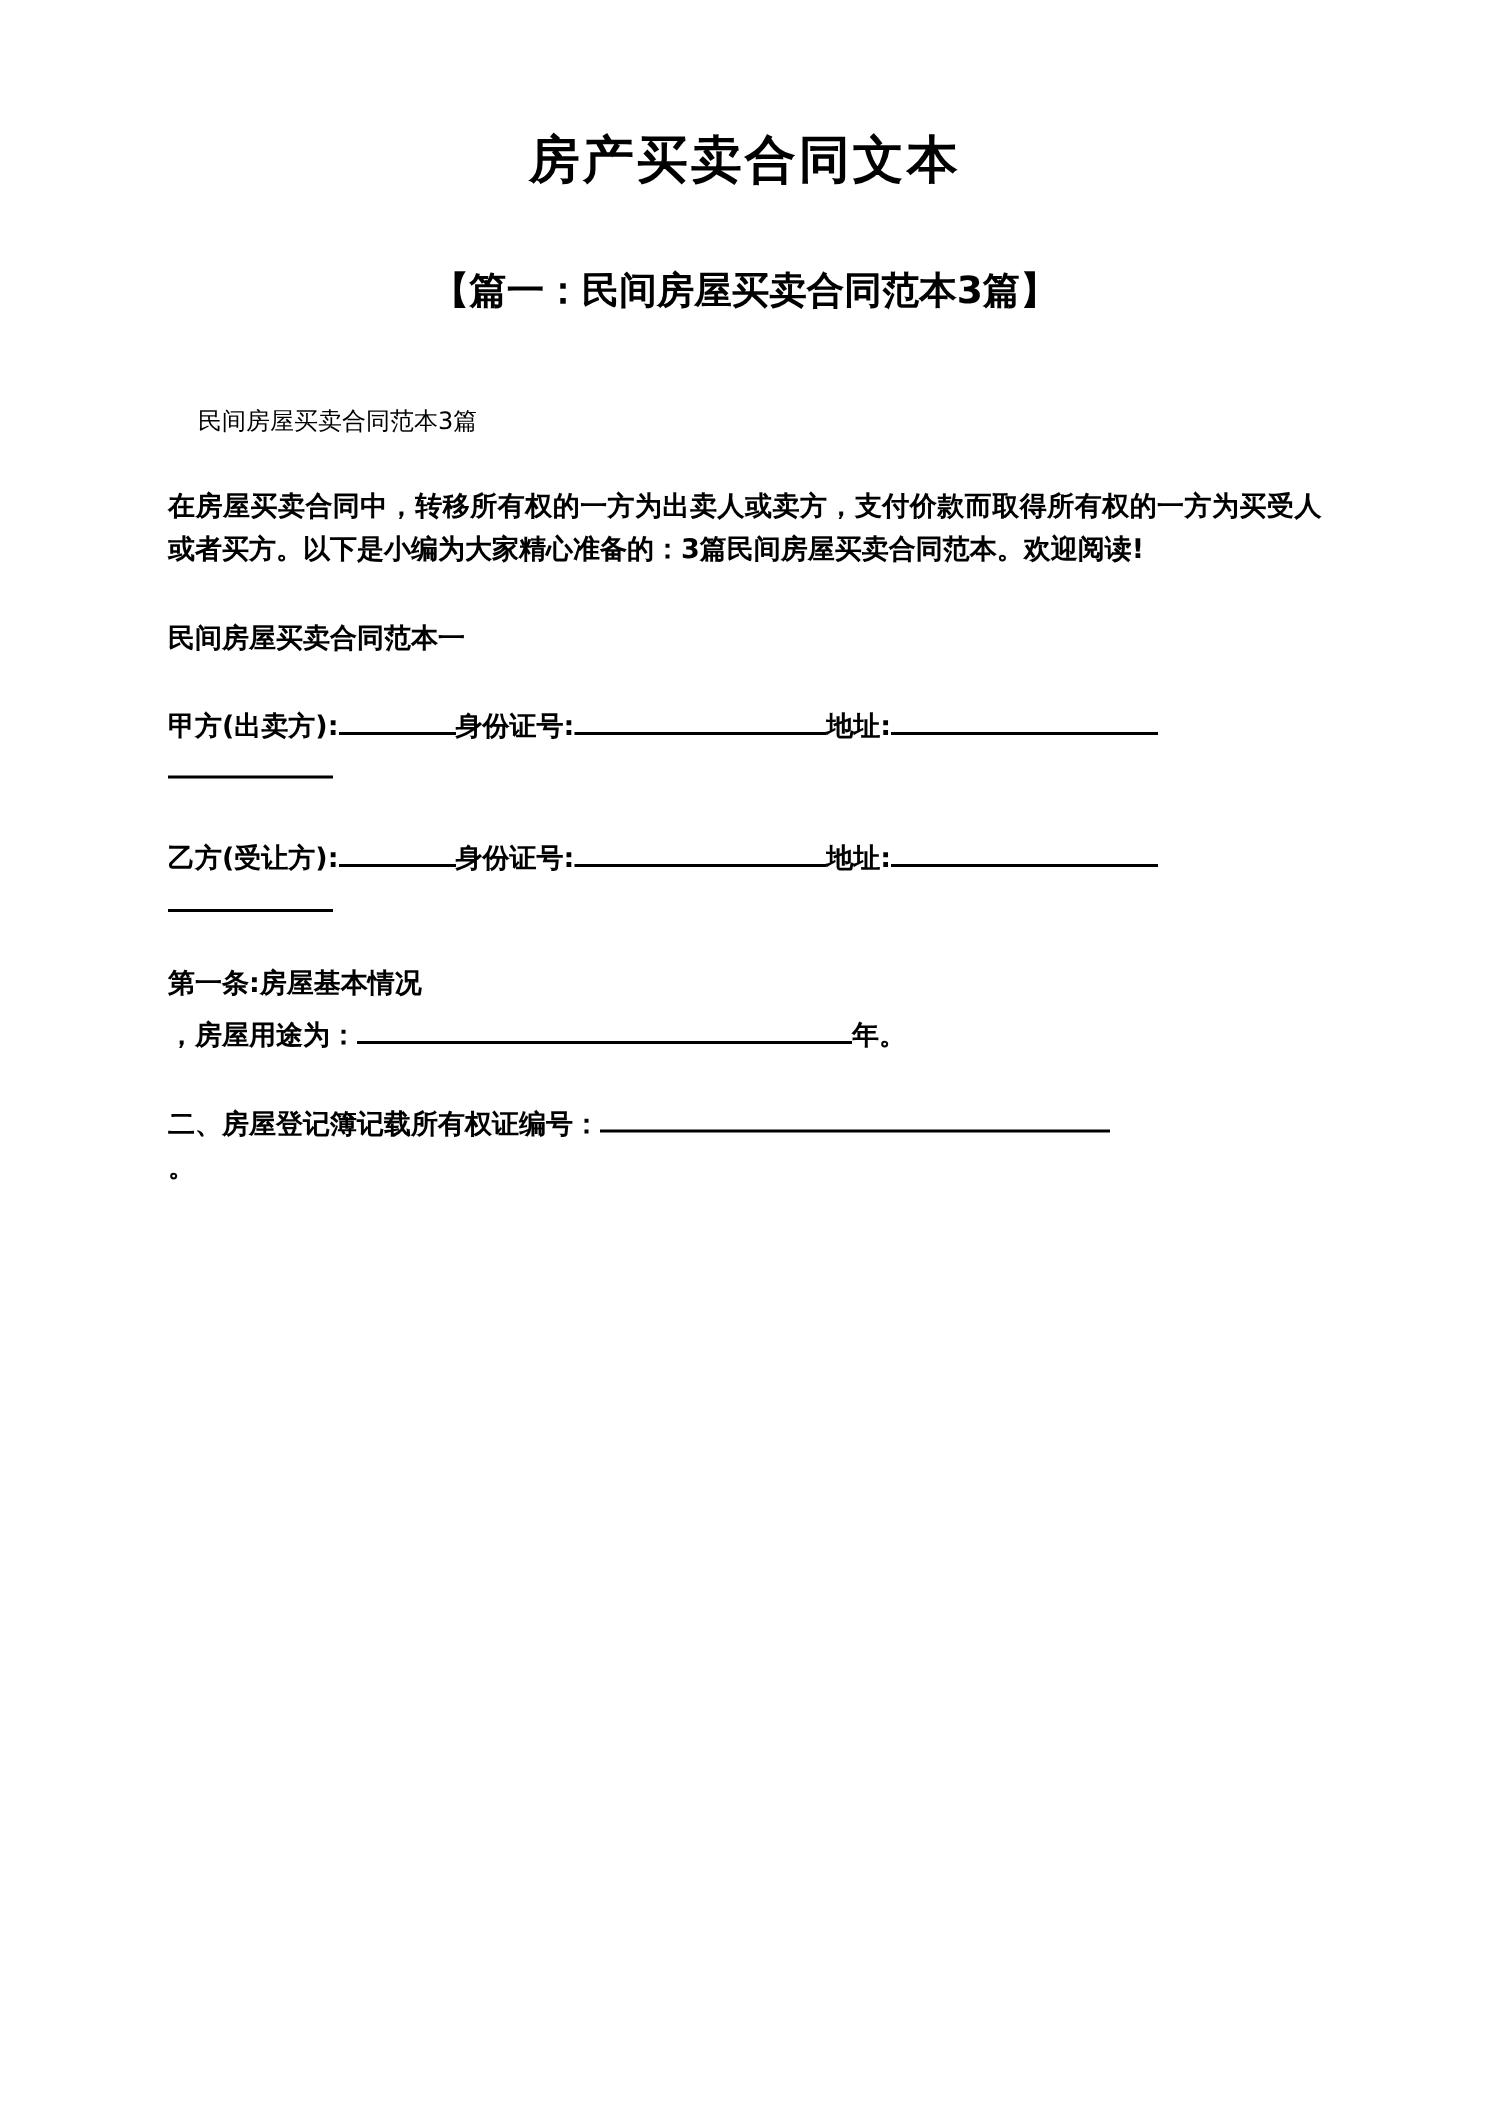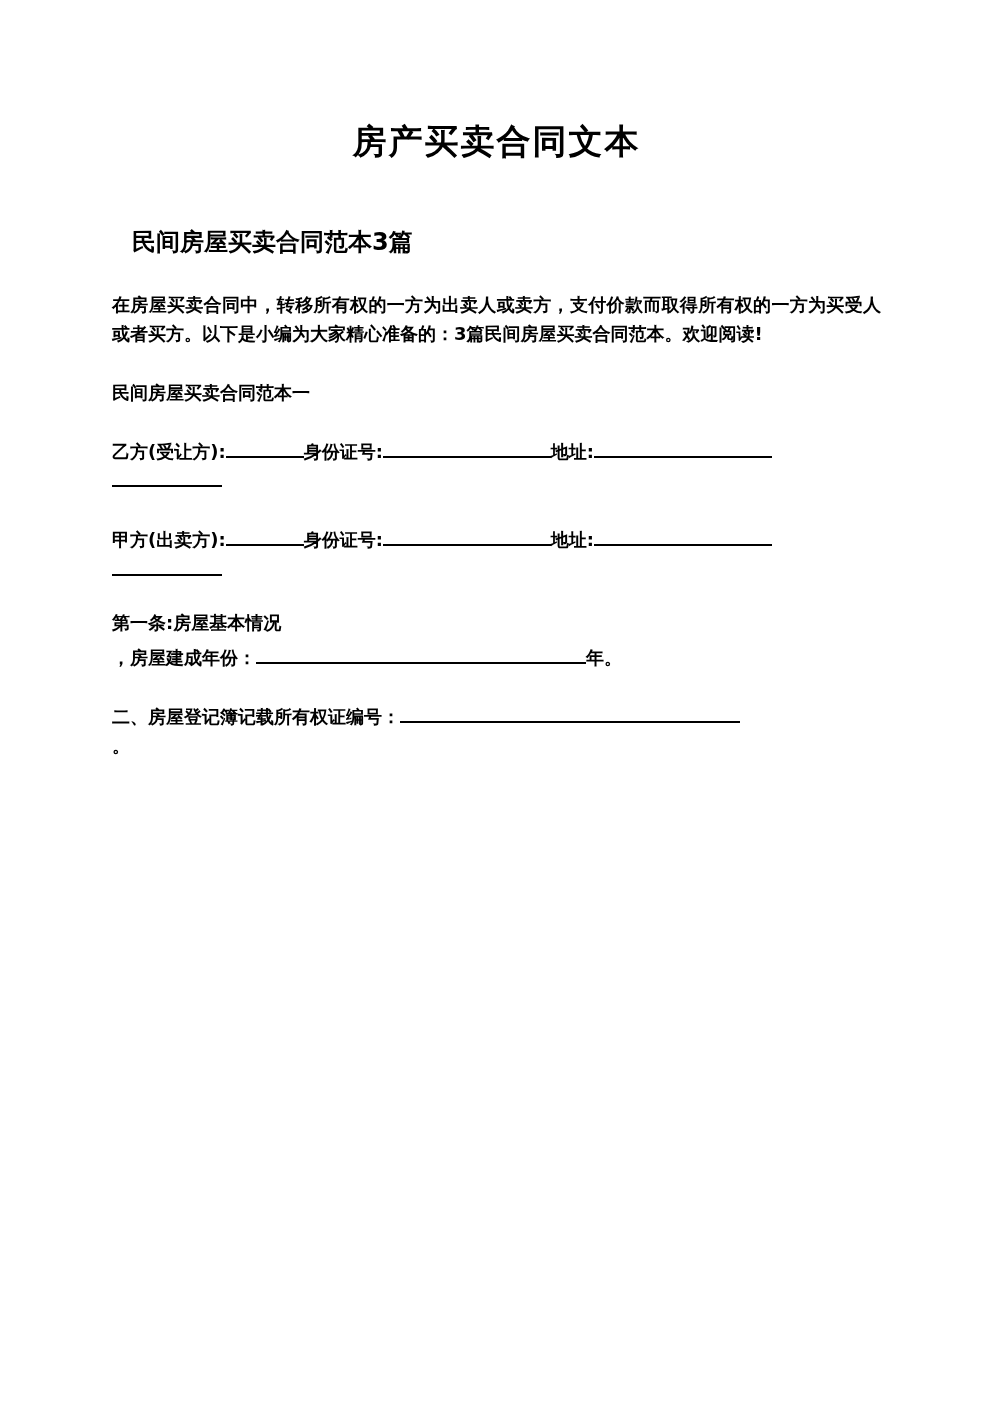--- a/index.html
+++ b/index.html
@@ -12,40 +12,40 @@
     height: 1404px;
     font-family: "DejaVu Sans", "Liberation Sans", sans-serif;
     color: #000000;
     position: relative;
     overflow: hidden;
   }
   .page {
     box-sizing: border-box;
     width: 993px;
     height: 1404px;
-    padding: 100px 112px 60px 112px;
+    padding: 66px 112px 60px 112px;
   }
   .doc-title {
     font-size: 34px;
     font-weight: bold;
     text-align: center;
     letter-spacing: 2px;
     margin: 18px 0 0 0;
     line-height: 1.4;
   }
   .doc-subtitle {
     font-size: 25px;
     font-weight: bold;
     text-align: center;
     margin: 44px 0 0 0;
     line-height: 1.4;
   }
   .section-head {
-    font-size: 24px;
-    font-weight: bold;
+    font-size: 16px;
+    font-weight: normal;
     margin: 58px 0 0 20px;
     line-height: 1.5;
   }
   p.body {
     font-size: 18px;
     font-weight: bold;
     line-height: 1.62;
     margin: 30px 0 0 0;
     text-align: justify;
     text-justify: inter-ideograph;
@@ -67,40 +67,41 @@
   .f-long { width: 330px; }
   .f-long2 { width: 340px; }
 </style>
 </head>
 <body>
 
 <div class="page">
 
   <h1 class="doc-title">房产买卖合同文本</h1>
 
+  <h2 class="doc-subtitle">【篇一：民间房屋买卖合同范本3篇】</h2>
 
   <div class="section-head">民间房屋买卖合同范本3篇</div>
 
   <p class="body">在房屋买卖合同中，转移所有权的一方为出卖人或卖方，支付价款而取得所有权的一方为买受人或者买方。以下是小编为大家精心准备的：3篇民间房屋买卖合同范本。欢迎阅读!</p>
 
   <p class="body indent">民间房屋买卖合同范本一</p>
 
   <p class="body">
-    <span>乙方(受让方):</span><span class="fill f-short"></span><span>身份证号:</span><span class="fill f-mid"></span><span>地址:</span><span class="fill f-mid2"></span><br><span class="fill f-tail"></span>
+    <span>甲方(出卖方):</span><span class="fill f-short"></span><span>身份证号:</span><span class="fill f-mid"></span><span>地址:</span><span class="fill f-mid2"></span><br><span class="fill f-tail"></span>
   </p>
 
   <p class="body">
-    <span>甲方(出卖方):</span><span class="fill f-short"></span><span>身份证号:</span><span class="fill f-mid"></span><span>地址:</span><span class="fill f-mid2"></span><br><span class="fill f-tail"></span>
+    <span>乙方(受让方):</span><span class="fill f-short"></span><span>身份证号:</span><span class="fill f-mid"></span><span>地址:</span><span class="fill f-mid2"></span><br><span class="fill f-tail"></span>
   </p>
 
 
   <p class="body indent tight">第一条:房屋基本情况</p>
 
 
   <p class="body" style="margin-top:6px;">
-    <span>，房屋建成年份：</span><span class="fill f-long"></span><span>年。</span>
+    <span>，房屋用途为：</span><span class="fill f-long"></span><span>年。</span>
   </p>
 
   <p class="body">
     <span>二、房屋登记簿记载所有权证编号：</span><span class="fill f-long2"></span><br><span>。</span>
   </p>
 
 </div>
 
 </body></html>

